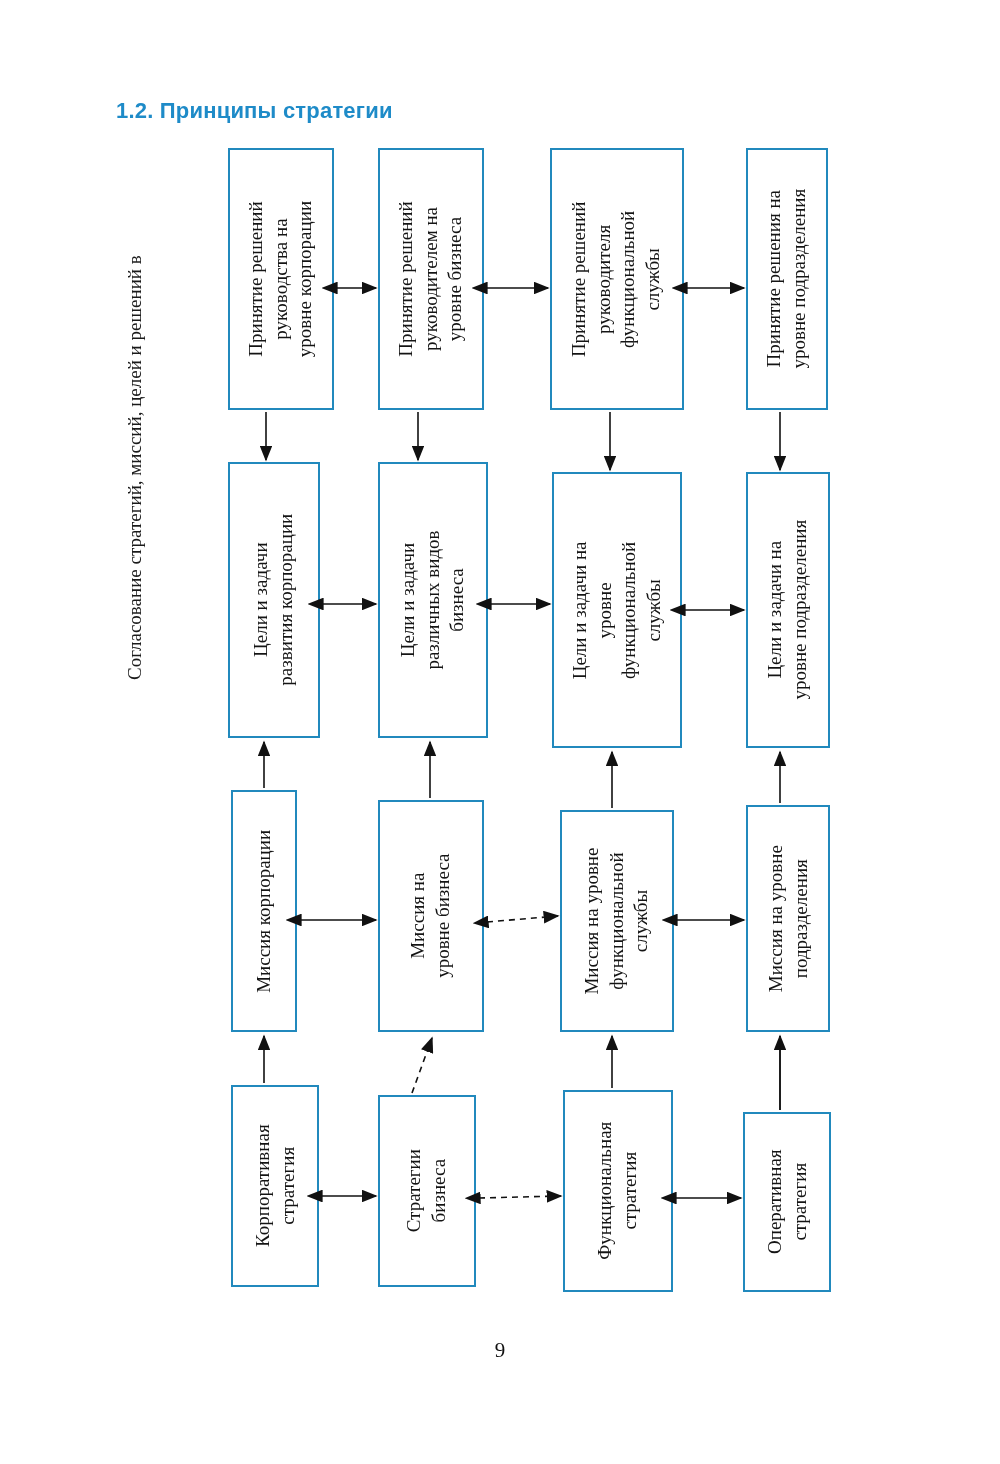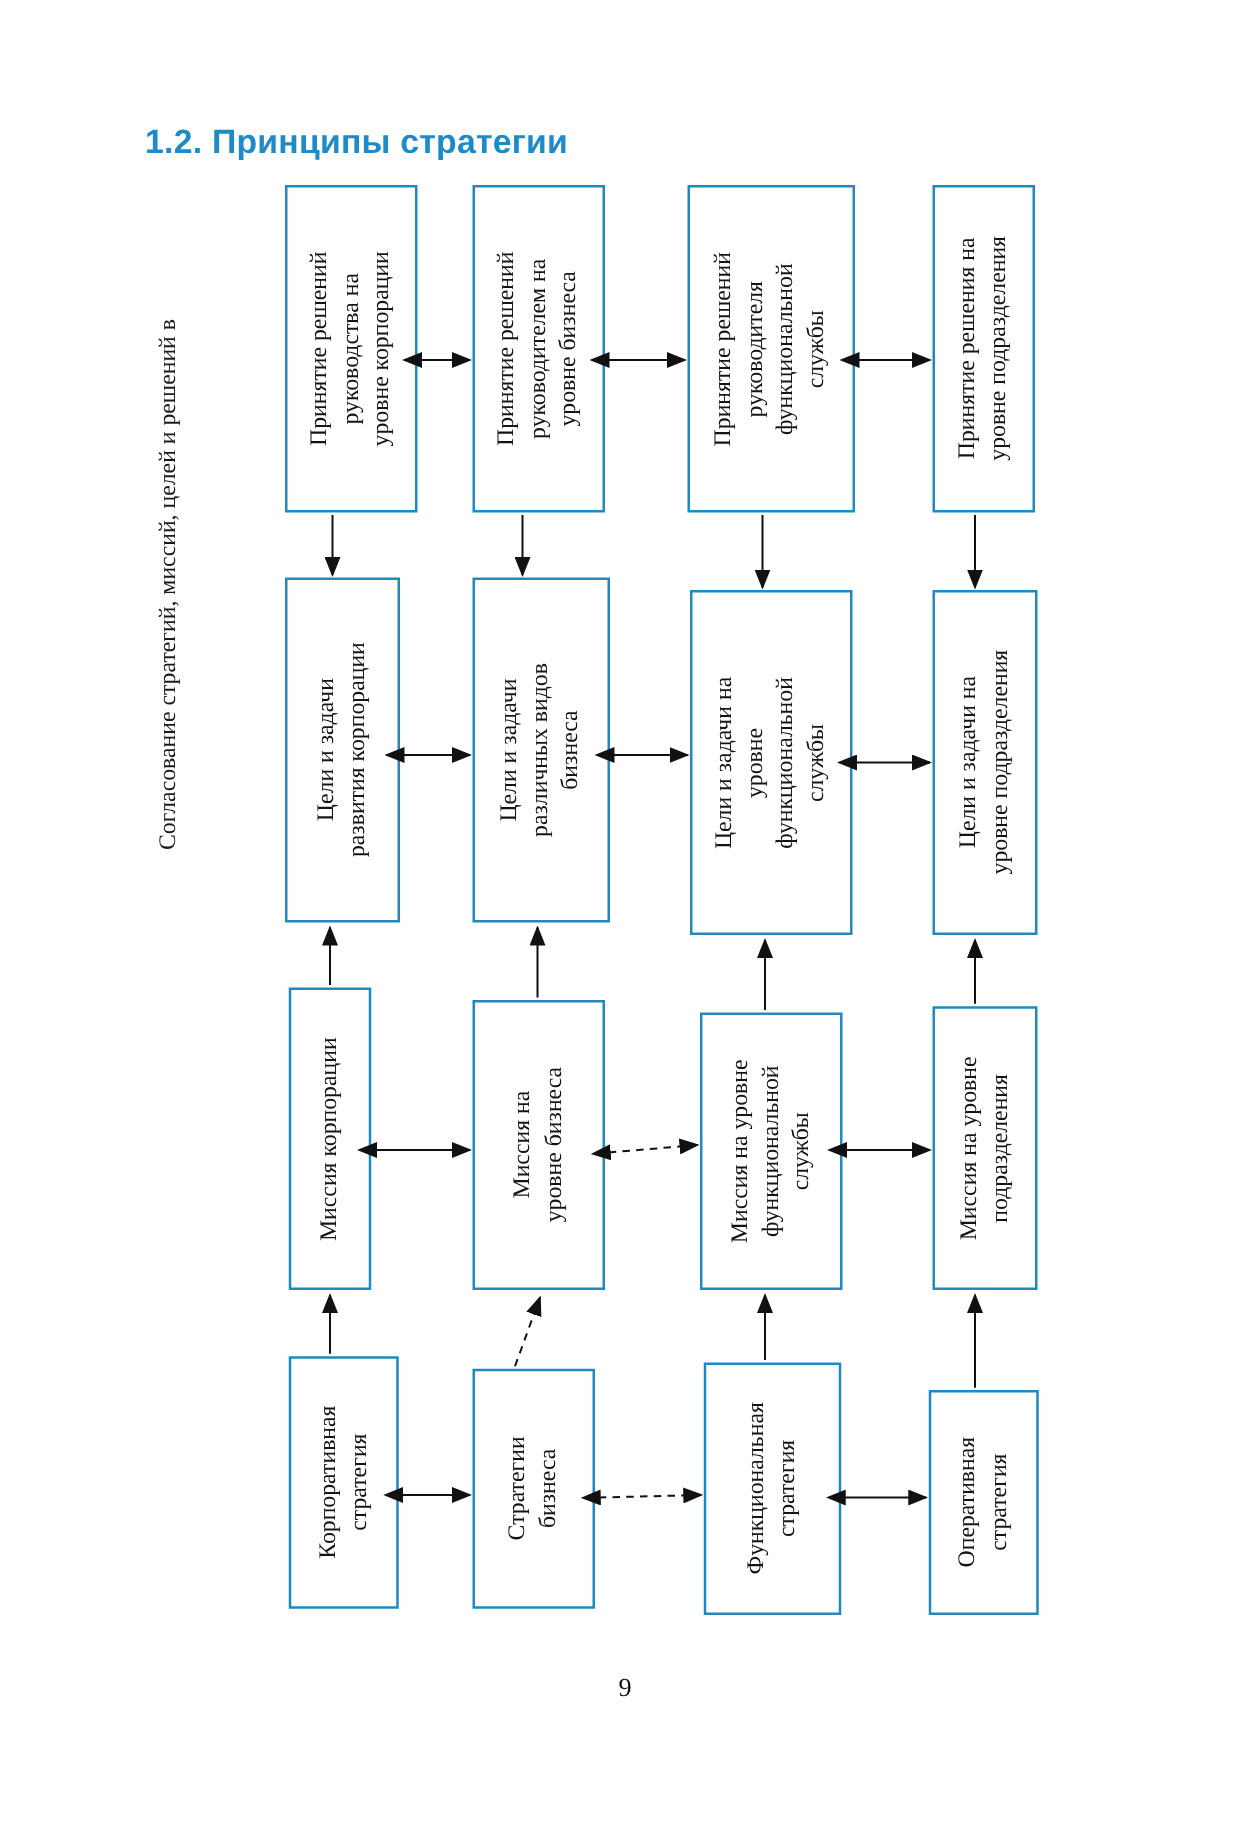--- a/index.html
+++ b/index.html
@@ -16,21 +16,21 @@
     font-family: "Liberation Serif", serif;
   }
 
   
   #heading {
     position: absolute;
     left: 116px;
     top: 98px;
     font-family: "Liberation Sans", sans-serif;
     font-weight: bold;
-    font-size: 27px;
+    font-size: 22px;
     color: #1e8bc8;
     letter-spacing: 0.2px;
     white-space: nowrap;
   }
 
   
   #side-caption {
     position: absolute;
     left: 124px;
     top: 620px;

